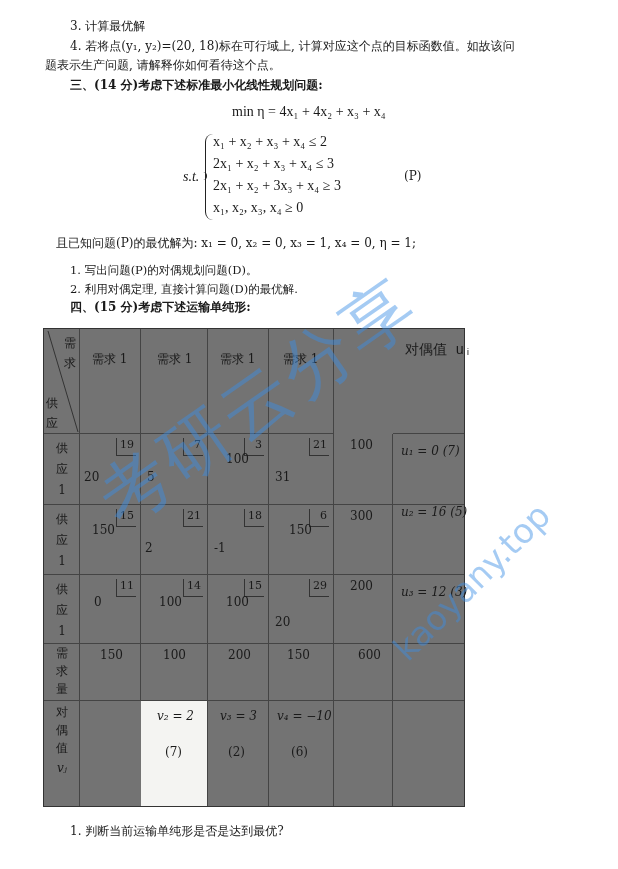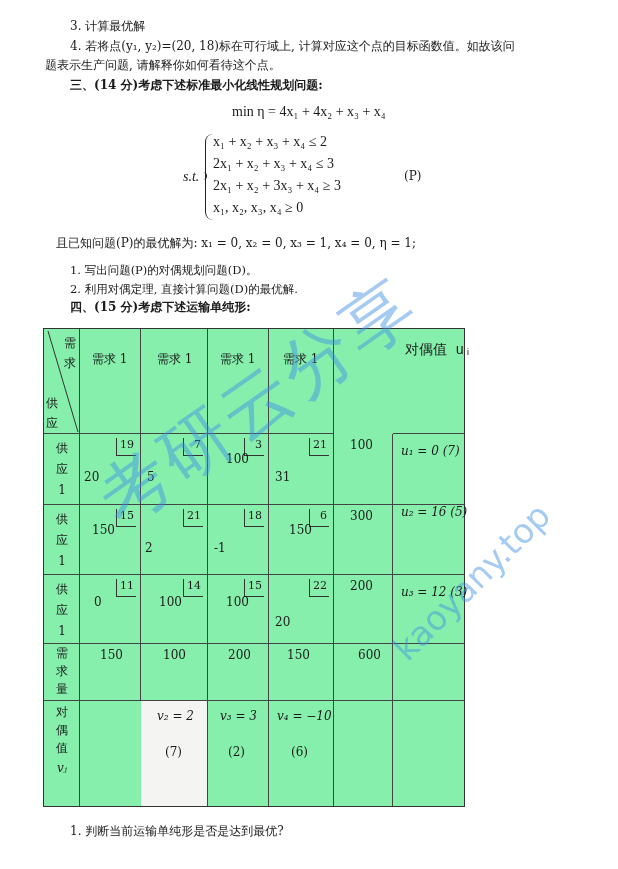--- a/index.html
+++ b/index.html
@@ -14,21 +14,21 @@
     .brace {
       position:absolute; left:205px; top:134px; width:10px; height:86px;
       border-left:1.2px solid #222; border-radius:8px 0 0 8px;
     }
     .brace::before {
       content:""; position:absolute; left:-6px; top:38px; width:6px; height:8px;
       border-right:1.2px solid #222; border-radius:0 6px 6px 0;
     }
     
     .tbl { position:absolute; left:43px; top:328px; width:422px; height:479px;
-           border:1.6px solid #333; box-sizing:border-box; background:#86efac; }
+           border:1.6px solid #333; box-sizing:border-box; background:#737373; }
     .cell { position:absolute; box-sizing:border-box; border-right:1px solid #444; border-bottom:1px solid #444; }
     .cell .t { position:absolute; font-size:12px; white-space:nowrap; }
     .cost { position:absolute; top:4px; right:4px; width:20px; height:18px;
             border-left:1px solid #333; border-bottom:1px solid #333;
             font-size:11px; text-align:right; padding-right:2px; box-sizing:border-box; line-height:14px; }
     .vlabel { position:absolute; left:0; width:36px; text-align:center; font-size:12px; line-height:22px; }
     .wm { position:absolute; color:#3a8ee6; opacity:0.45; font-family:"DejaVu Sans", sans-serif; pointer-events:none; }
   </style>
 </head>
 <body>
@@ -145,21 +145,21 @@
     </div>
   <div class="cell" style="left:97px;top:246px;width:67px;height:69px;">
       <div class="cost">14</div>
       <div class="t" style="left:18px;top:20px;">100</div>
     </div>
   <div class="cell" style="left:164px;top:246px;width:61px;height:69px;">
       <div class="cost">15</div>
       <div class="t" style="left:18px;top:20px;">100</div>
     </div>
   <div class="cell" style="left:225px;top:246px;width:65px;height:69px;">
-      <div class="cost">22</div>
+      <div class="cost">29</div>
       <div class="t" style="left:6px;top:40px;">20</div>
     </div>
   <div class="cell" style="left:290px;top:246px;width:59px;height:69px;">
       <div class="t" style="left:16px;top:4px;">200</div>
     </div>
   <div class="cell" style="left:349px;top:246px;width:71px;height:69px;border-right:none;">
       <div class="t" style="left:8px;top:10px;font-style:italic;">u₃ = 12 (3)</div>
     </div>
 
   <div class="cell" style="left:0;top:315px;width:36px;height:57px;">

